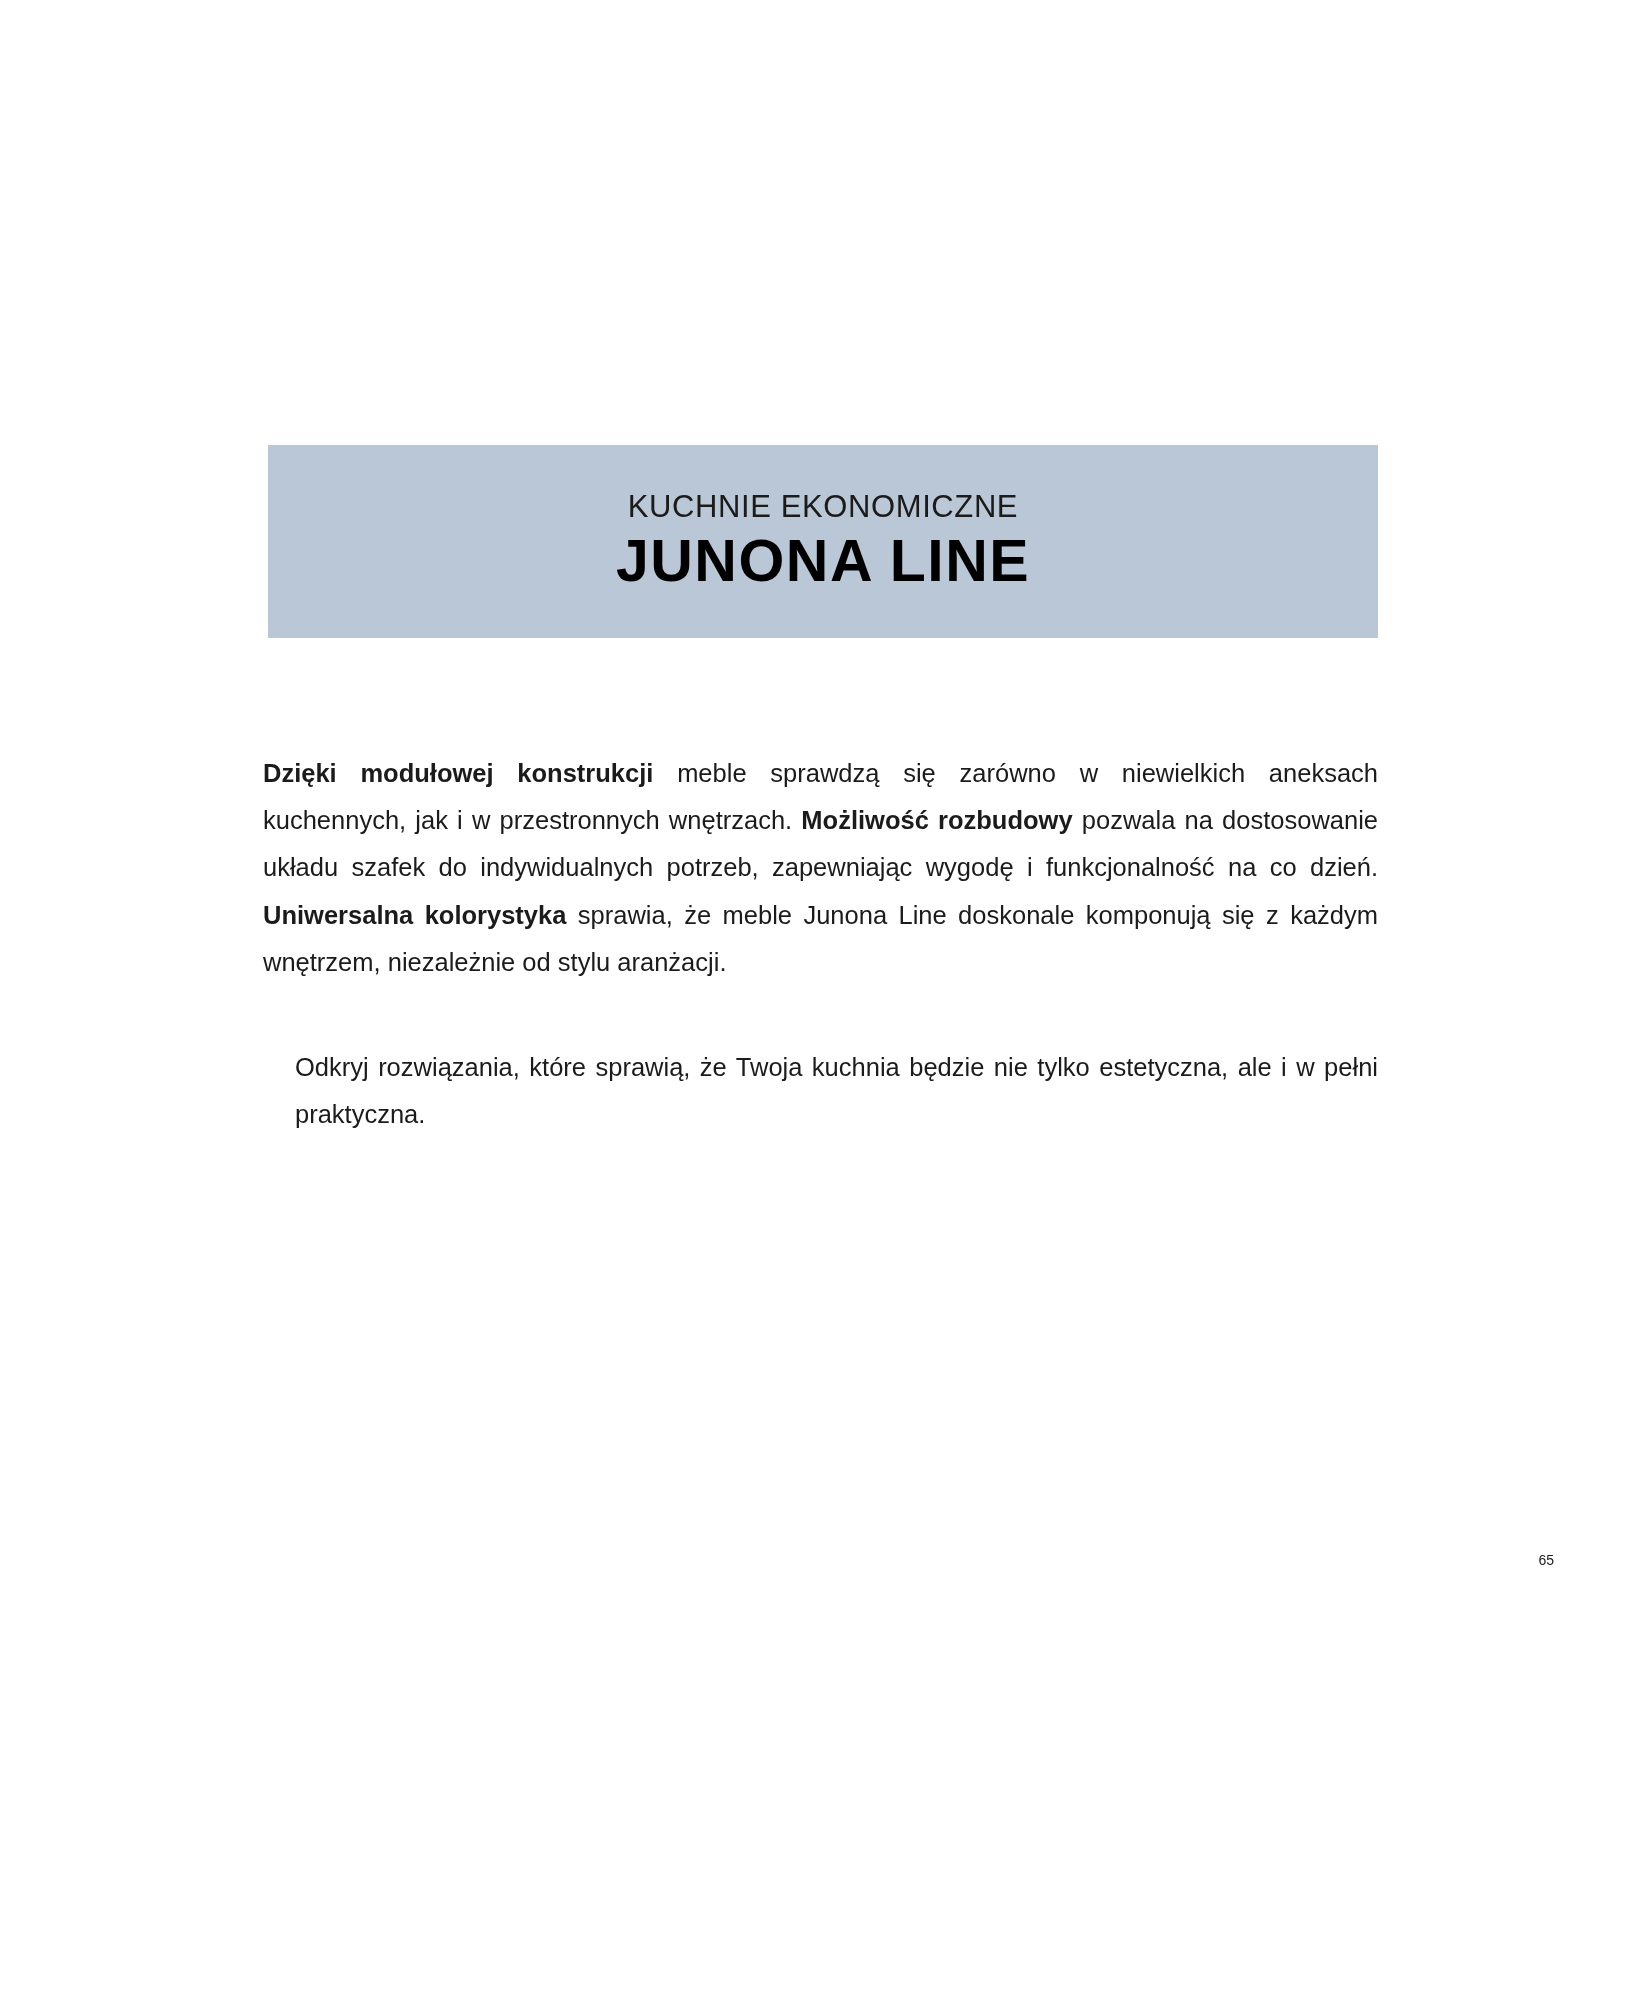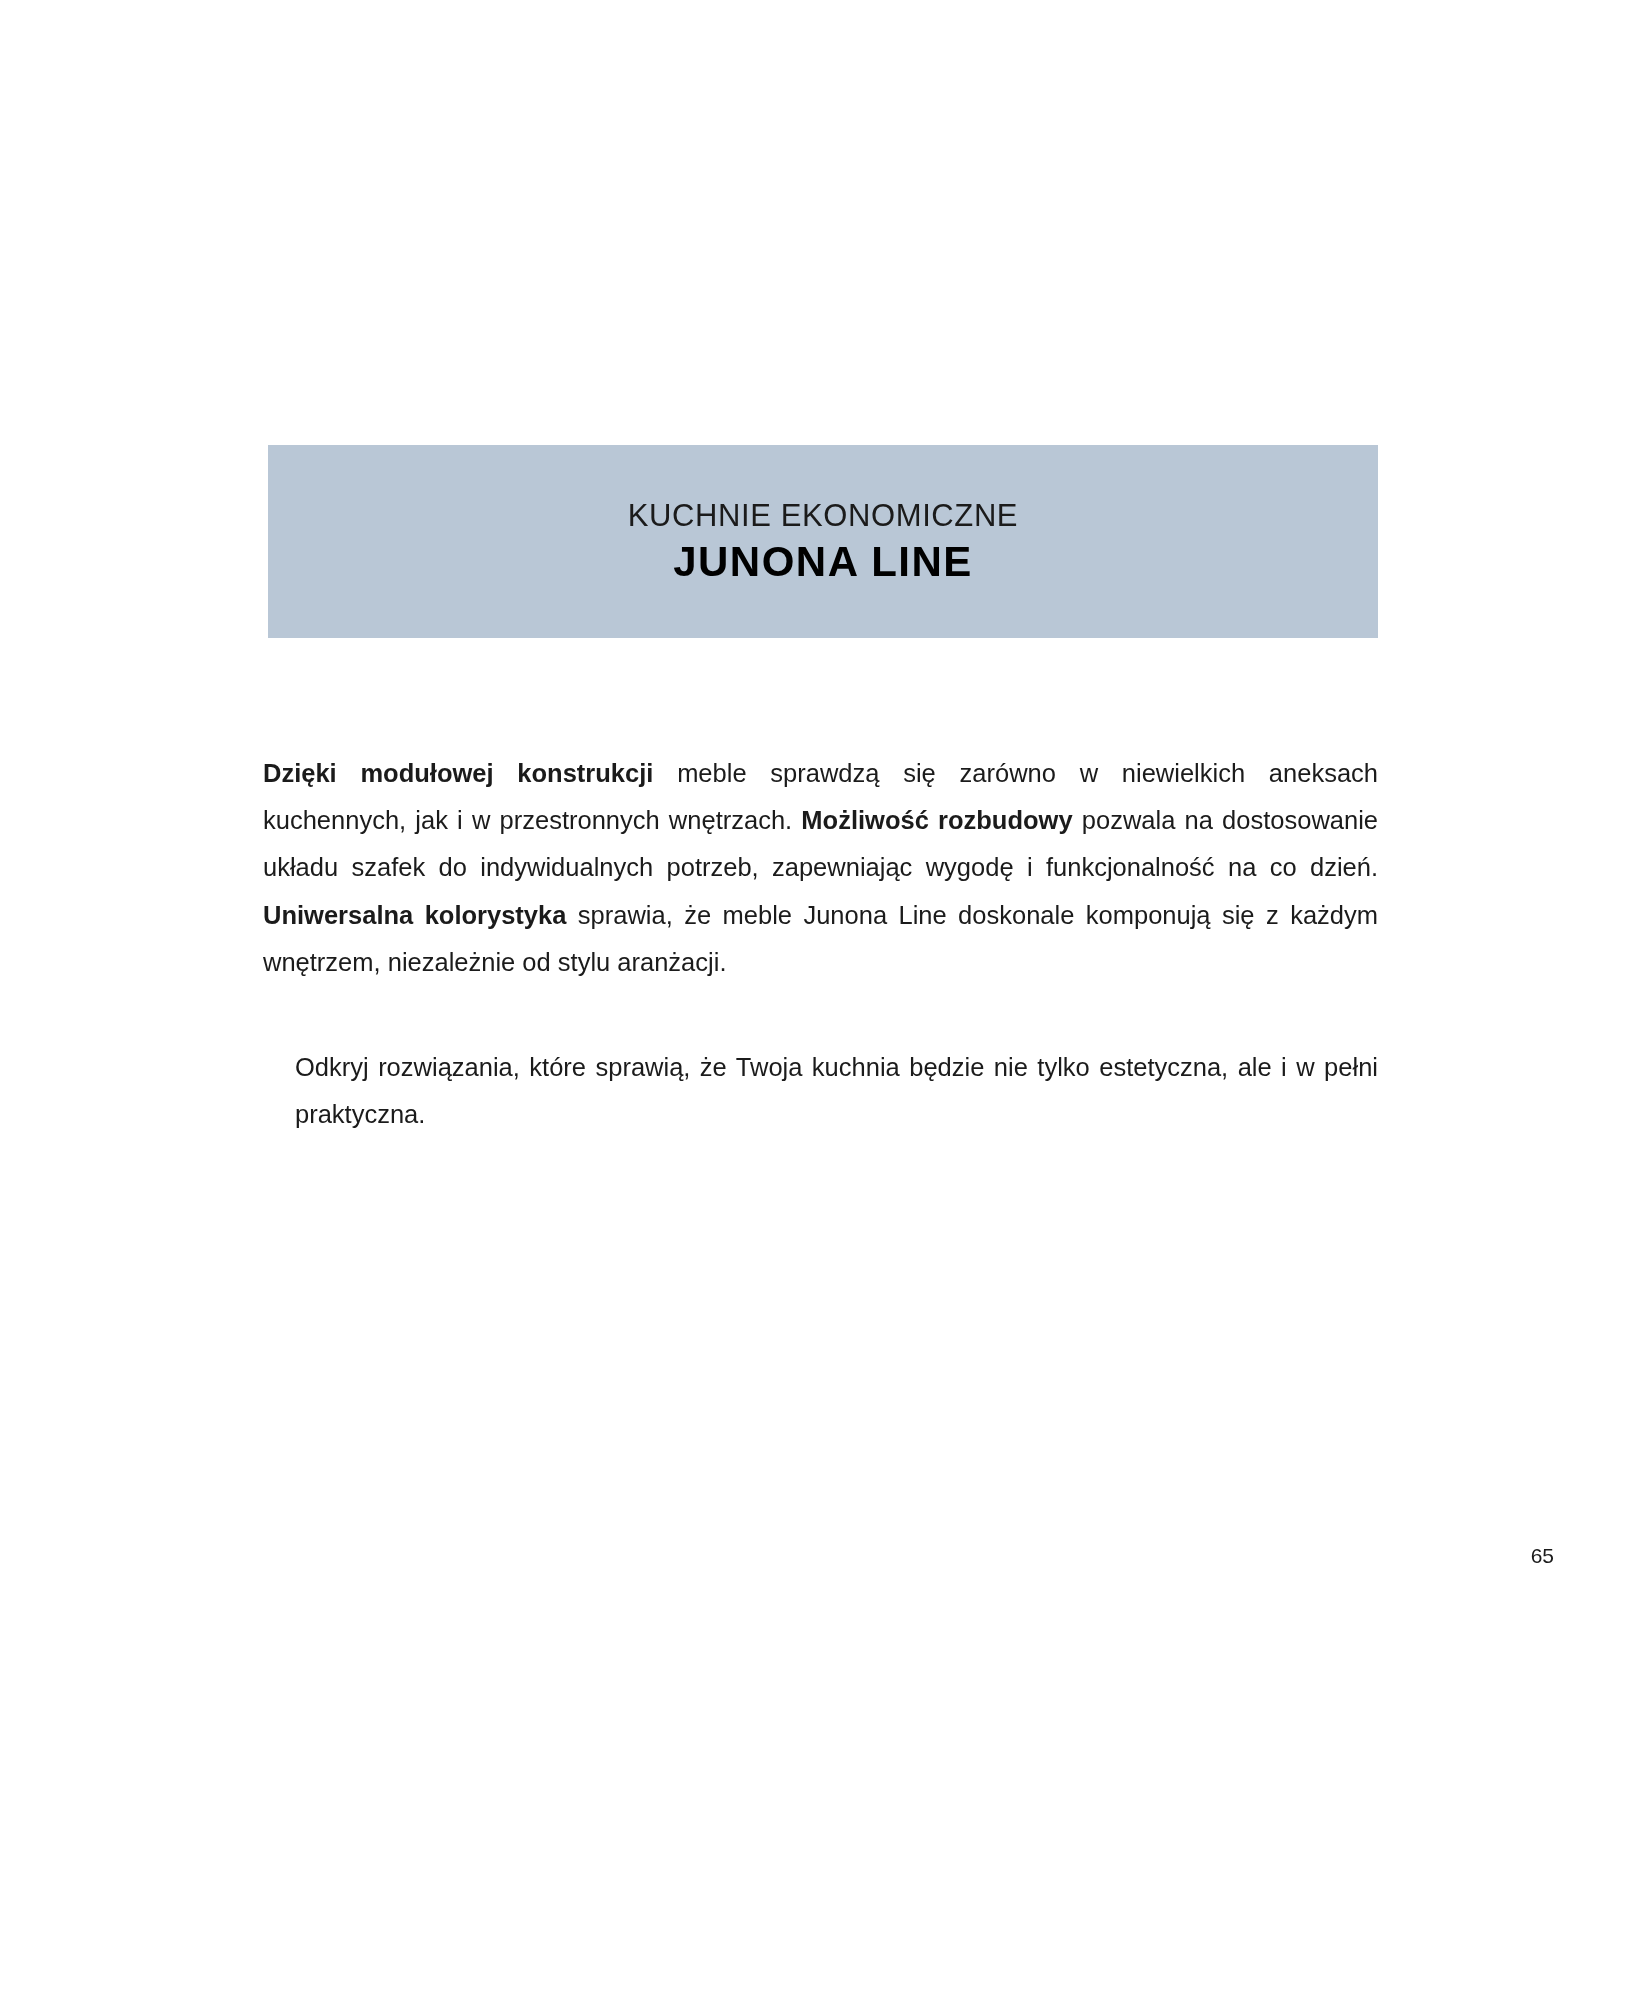--- a/index.html
+++ b/index.html
@@ -39,21 +39,21 @@
   }
   .banner-kicker {
     font-size: 31px;
     letter-spacing: 0.6px;
     color: #1b1b1b;
     font-weight: 400;
     line-height: 1.1;
     margin-bottom: 6px;
   }
   .banner-title {
-    font-size: 42px;
+    font-size: 59px;
     font-weight: 700;
     letter-spacing: 1.5px;
     color: #000000;
     line-height: 1.05;
   }
 
   
   .content {
     position: absolute;
     left: 263px;
@@ -80,21 +80,21 @@
   }
   .para b, .para strong {
     font-weight: 700;
   }
 
   
   .page-number {
     position: absolute;
     right: 96px;
     bottom: 88px;
-    font-size: 21px;
+    font-size: 14px;
     color: #1b1b1b;
     font-weight: 400;
   }
 </style>
 </head>
 <body>
 
 <div class="page">
 
   <div class="banner">

